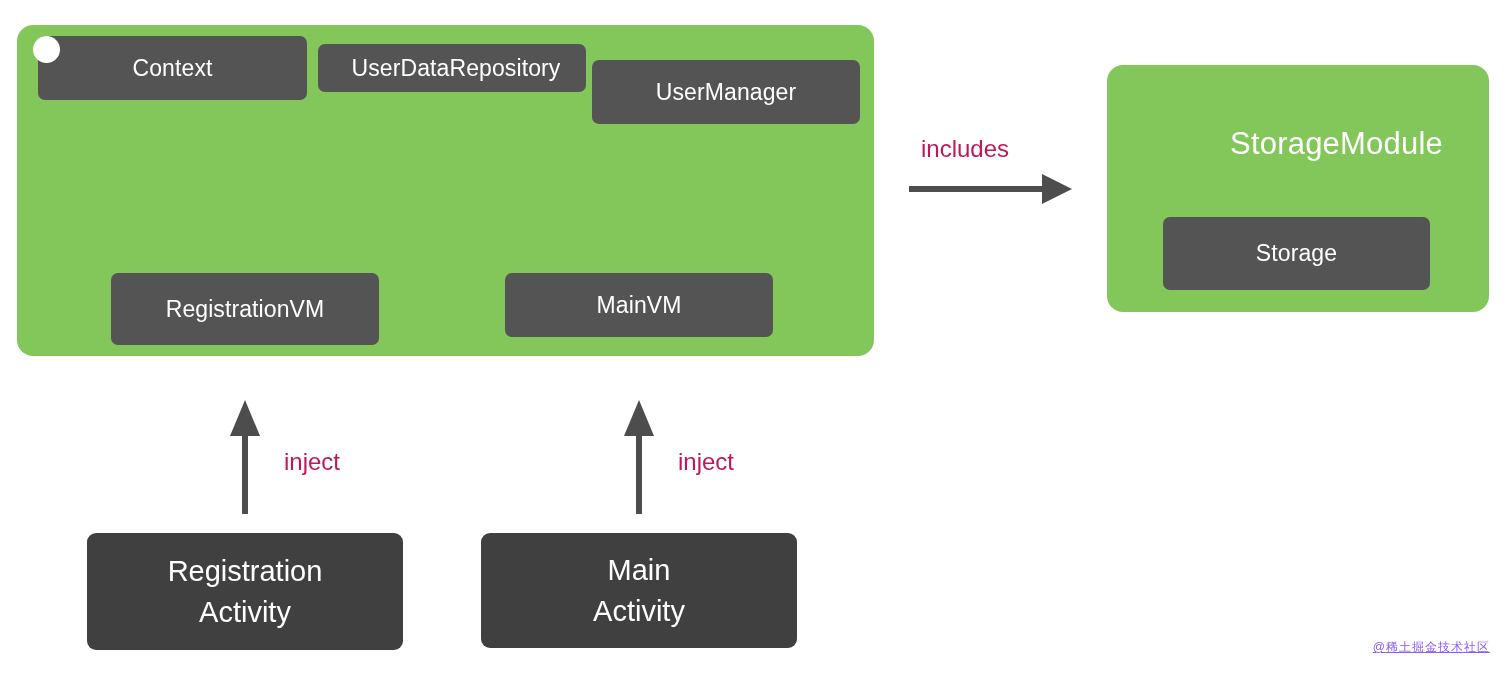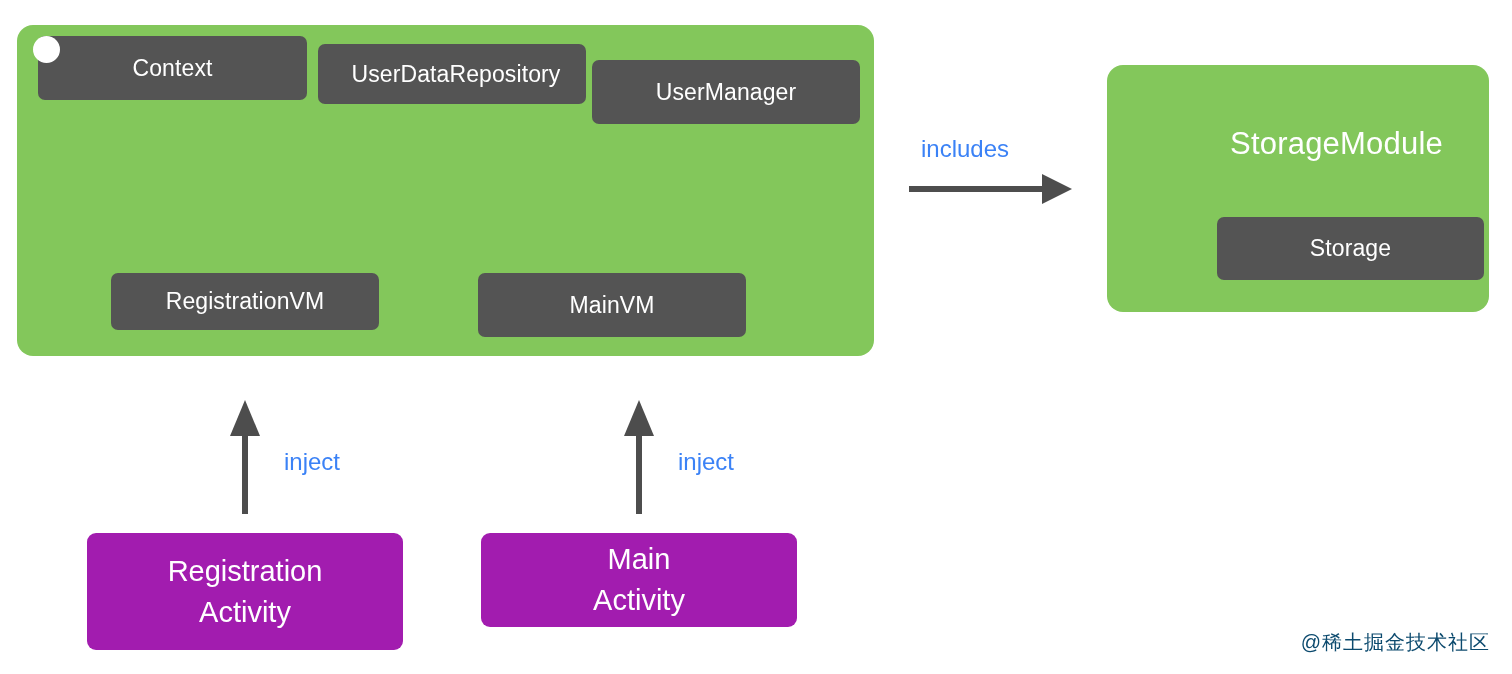--- a/index.html
+++ b/index.html
@@ -58,25 +58,25 @@
     display: flex;
     align-items: center;
     justify-content: center;
     font-size: 23px;
     font-weight: 400;
     letter-spacing: 0.1px;
     box-sizing: border-box;
     z-index: 3;
   }
   #chip-context            { left: 38px;  top: 36px;  width: 269px; height: 64px; }
-  #chip-userdatarepository { left: 318px; top: 44px;  width: 268px; height: 60px; padding-left: 8px; }
+  #chip-userdatarepository { left: 318px; top: 44px;  width: 268px; height: 48px; padding-left: 8px; }
   #chip-usermanager        { left: 592px; top: 60px;  width: 268px; height: 64px; }
-  #chip-registrationvm     { left: 111px; top: 273px; width: 268px; height: 57px; }
-  #chip-mainvm             { left: 478px; top: 273px; width: 268px; height: 64px; }
-  #chip-storage            { left: 1217px; top: 217px; width: 267px; height: 63px; }
+  #chip-registrationvm     { left: 111px; top: 273px; width: 268px; height: 72px; }
+  #chip-mainvm             { left: 505px; top: 273px; width: 268px; height: 64px; }
+  #chip-storage            { left: 1163px; top: 217px; width: 267px; height: 73px; }
 
   
   .panel-title {
     position: absolute;
     color: #ffffff;
     font-size: 38px;
     font-weight: 400;
     text-align: center;
     letter-spacing: 0.2px;
     white-space: nowrap;
@@ -87,62 +87,63 @@
   }
   #storage-module-title {
     left: 1107px; top: 126px;
     width: 459px;
     font-size: 31px;
   }
 
   
   .activity-box {
     position: absolute;
-    background: #a21caf;
+    background: #404040;
     border-radius: 9px;
     color: #ffffff;
     display: flex;
     flex-direction: column;
     align-items: center;
     justify-content: center;
     font-size: 29px;
     line-height: 41px;
     font-weight: 400;
     box-sizing: border-box;
   }
   #activity-registration { left: 87px;  top: 533px; width: 316px; height: 117px; }
-  #activity-main         { left: 481px; top: 533px; width: 316px; height: 94px; }
+  #activity-main         { left: 481px; top: 533px; width: 316px; height: 115px; }
 
   
   .arrow-svg { position: absolute; overflow: visible; }
   #arrow-includes-svg   { left: 900px; top: 168px; width: 180px; height: 42px; }
   #arrow-inject-reg-svg { left: 222px; top: 396px; width: 46px;  height: 122px; }
   #arrow-inject-main-svg{ left: 616px; top: 396px; width: 46px;  height: 122px; }
 
   
   .edge-label {
     position: absolute;
-    color: #3b82f6;
+    color: #be185d;
     font-size: 24px;
     font-weight: 400;
     white-space: nowrap;
   }
   #label-includes    { left: 921px; top: 135px; }
   #label-inject-reg  { left: 284px; top: 448px; }
   #label-inject-main { left: 678px; top: 448px; }
 
   
   #watermark {
     position: absolute;
     right: 22px;
     bottom: 18px;
-    color: #0c4a6e;
-    font-size: 20px;
+    color: #8b5cf6;
+    font-size: 12px;
     letter-spacing: 1px;
     white-space: nowrap;
+    text-decoration: underline;
   }
 </style>
 </head>
 <body>
 
 <div class="canvas">
 
   <div class="green-panel" id="app-component-panel"></div>
 
   <div id="component-dot"></div>

